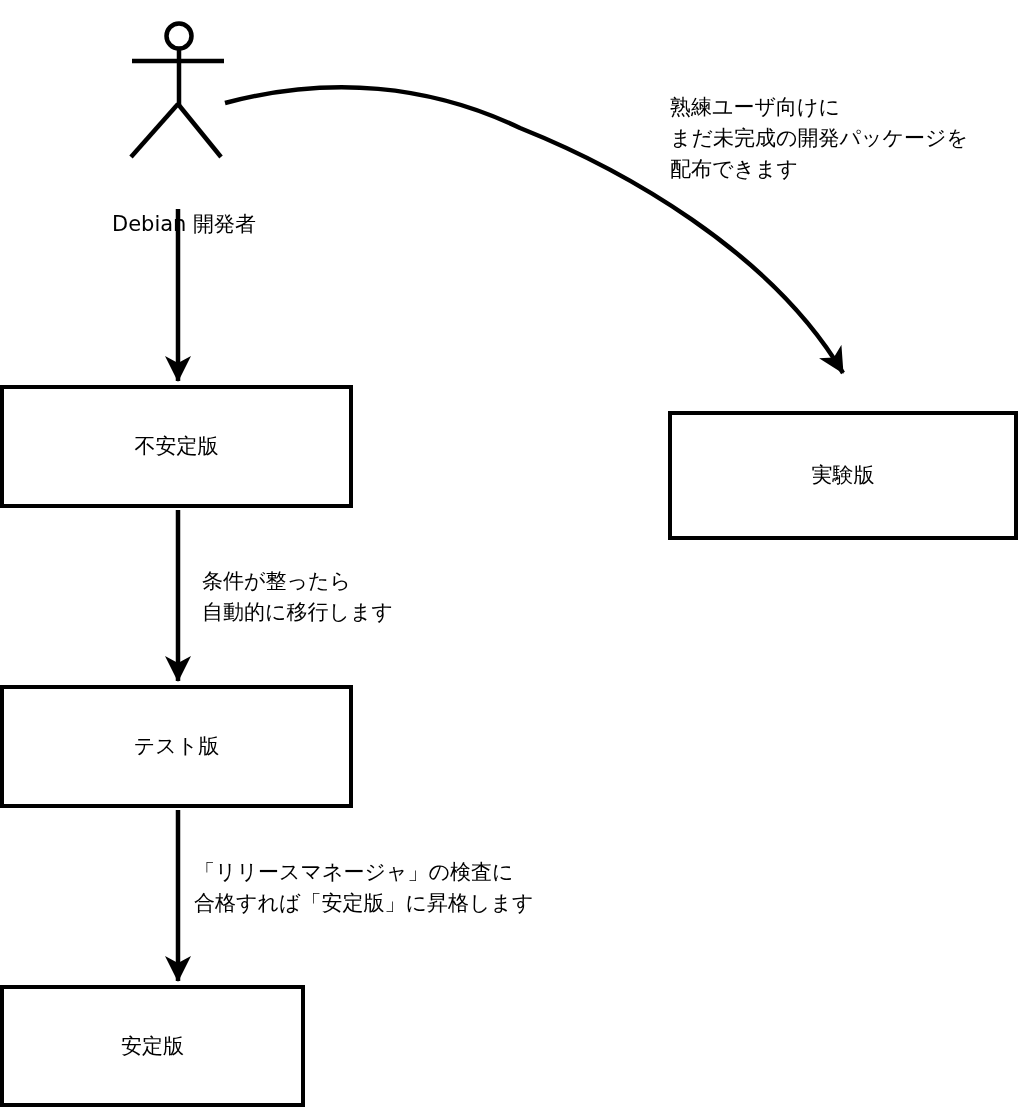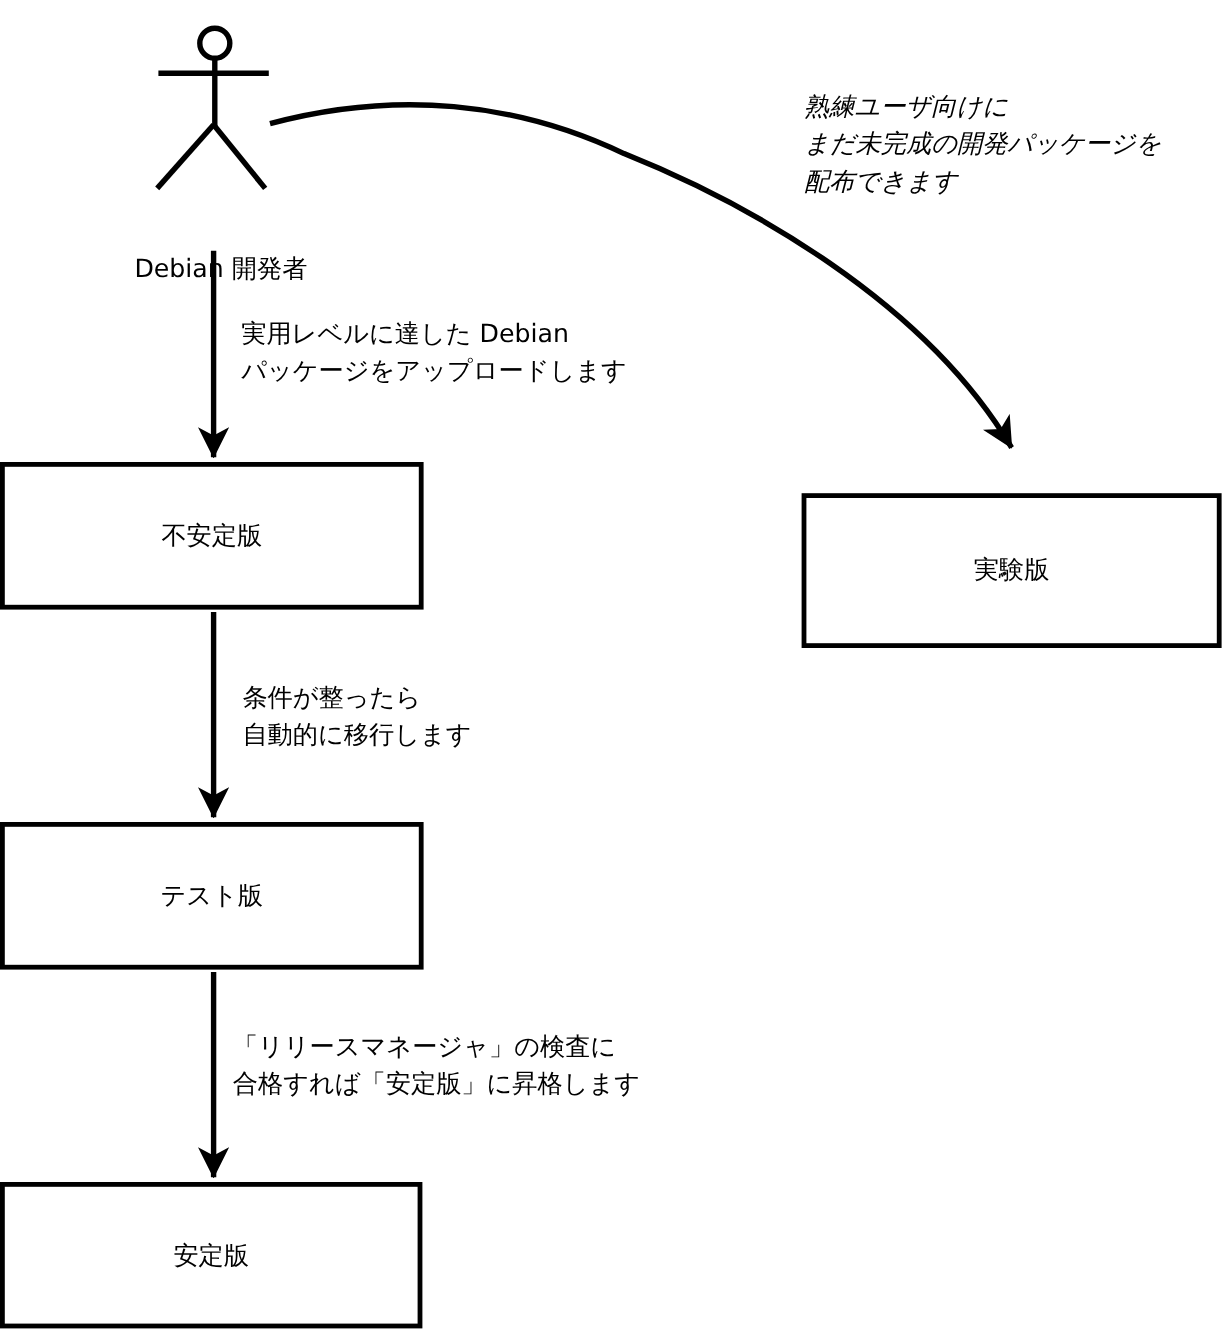--- a/index.html
+++ b/index.html
@@ -30,30 +30,30 @@
     box-sizing: border-box;
     display: flex;
     align-items: center;
     justify-content: center;
     font-size: 21px;
     line-height: 1;
   }
   .box-unstable     { left: 0px;   top: 385px; width: 353px; height: 123px; text-align: right; }
   .box-experimental { left: 668px; top: 383px; width: 350px; height: 129px; margin-top: 28px; }
   .box-testing      { left: 0px;   top: 685px; width: 353px; height: 123px; text-align: center; }
-  .box-stable       { left: 0px;   top: 985px; width: 352px; height: 122px; }
+  .box-stable       { left: 0px;   top: 985px; width: 305px; height: 122px; }
   .anno {
     position: absolute;
     font-size: 21px;
     line-height: 31px;
     white-space: pre-line;
   }
   .anno-actor   { left: 112px; top: 182px; margin-top: 27px; }
   .anno-upload  { left: 201px; top: 263px; }
-  .anno-exp     { left: 670px; top: 74px; font-style: italic;  }
+  .anno-exp     { left: 670px; top: 92px;  }
   .anno-auto    { left: 202px; top: 566px; }
   .anno-release { left: 194px; top: 857px; }
 </style>
 </head>
 <body>
 
 <div id="canvas">
 
   <svg id="shapes" viewBox="0 0 1023 1112" xmlns="http://www.w3.org/2000/svg">
     <defs>
@@ -90,22 +90,20 @@
   <div class="node-box box-testing">
     <span>テスト版</span>
   </div>
 
   <div class="node-box box-stable">
     <span>安定版</span>
   </div>
 
   <div class="anno anno-actor">Debian 開発者</div>
 
-  <div class="anno anno-upload">実用レベルに達した Debian
-パッケージをアップロードします</div>
 
   <div class="anno anno-exp">熟練ユーザ向けに
 まだ未完成の開発パッケージを
 配布できます</div>
 
   <div class="anno anno-release">「リリースマネージャ」の検査に
 合格すれば「安定版」に昇格します</div>
 
   <div class="anno anno-auto">条件が整ったら
 自動的に移行します</div>

